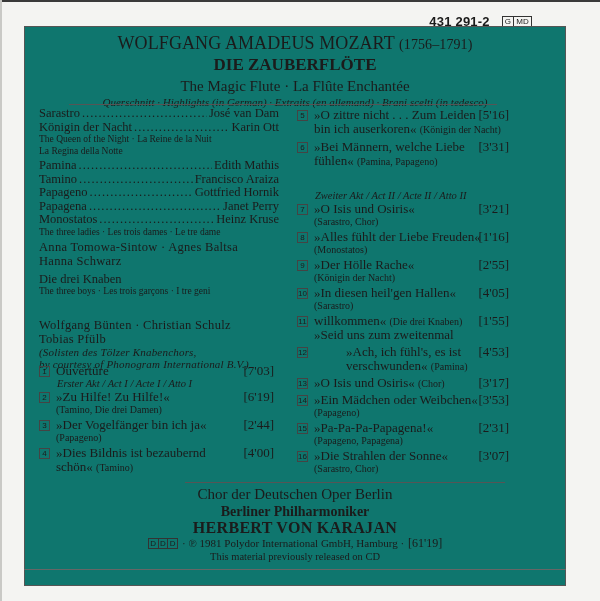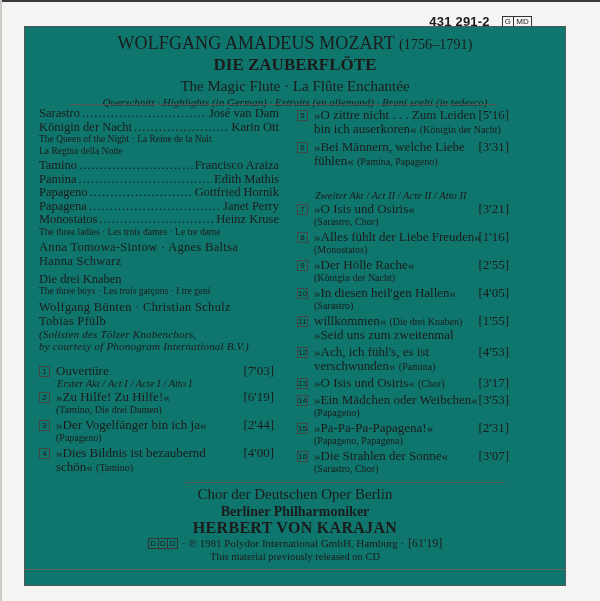--- a/index.html
+++ b/index.html
@@ -99,28 +99,28 @@
         <span class="singer">José van Dam</span>
     </div>
     <div class="cast-row">
       <span class="role">Königin der Nacht</span>
         <span class="dots"></span>
         <span class="singer">Karin Ott</span>
     </div>
     <div class="trans">The Queen of the Night · La Reine de la Nuit</div>
     <div class="trans" style="margin-bottom:2px;">La Regina della Notte</div>
     <div class="cast-row">
+      <span class="role">Pamina</span>
+        <span class="dots"></span>
+        <span class="singer">Edith Mathis</span>
+    </div>
+    <div class="cast-row">
       <span class="role">Tamino</span>
         <span class="dots"></span>
         <span class="singer">Francisco Araiza</span>
-    </div>
-    <div class="cast-row">
-      <span class="role">Pamina</span>
-        <span class="dots"></span>
-        <span class="singer">Edith Mathis</span>
     </div>
     <div class="cast-row">
       <span class="role">Papageno</span>
         <span class="dots"></span>
         <span class="singer">Gottfried Hornik</span>
     </div>
     <div class="cast-row">
       <span class="role">Papagena</span>
         <span class="dots"></span>
         <span class="singer">Janet Perry</span>
@@ -129,21 +129,21 @@
       <span class="role">Monostatos</span>
         <span class="dots"></span>
         <span class="singer">Heinz Kruse</span>
     </div>
 
     <div class="trans" style="margin-bottom:2px;">The three ladies · Les trois dames · Le tre dame</div>
     <div class="group-names">Anna Tomowa-Sintow · Agnes Baltsa</div>
     <div class="group-names">Hanna Schwarz</div>
 
     <div class="group-head">Die drei Knaben</div>
-    <div class="trans" style="margin-bottom:2px;">The three boys · Les trois garçons · I tre geni</div>
+    <div class="trans" style="margin-bottom:20px;">The three boys · Les trois garçons · I tre geni</div>
     <div class="group-names">Wolfgang Bünten · Christian Schulz</div>
     <div class="group-names">Tobias Pfülb</div>
     <div class="credit">(Solisten des Tölzer Knabenchors,</div>
     <div class="credit">by courtesy of Phonogram International B.V.)</div>
   </div>
 
   <div class="tracks" style="left:14px; top:337px;">
     <div class="track">
       <span class="tnum">1</span>
       <div class="tbody">
@@ -231,21 +231,21 @@
       <span class="tdur">[4'05]</span>
     </div>
     <div class="track" style="margin-top:3px;">
       <span class="tnum">11</span>
       <div class="tbody">
           <div class="ttitle"><span>willkommen«</span> <span class="tperf">(Die drei Knaben)</span></div>
           <div class="ttitle">»Seid uns zum zweitenmal</div>
         </div>
       <span class="tdur">[1'55]</span>
     </div>
-    <div class="track" style="margin-top:3px;">
+    <div class="track" style="margin-top:3px;gap:32px;">
       <span class="tnum">12</span>
       <div class="tbody">
           <div class="ttitle">»Ach, ich fühl's, es ist</div>
           <div class="ttitle"><span>verschwunden«</span> <span class="tperf">(Pamina)</span></div>
         </div>
       <span class="tdur">[4'53]</span>
     </div>
     <div class="track" style="margin-top:3px;">
       <span class="tnum">13</span>
       <div class="tbody">

